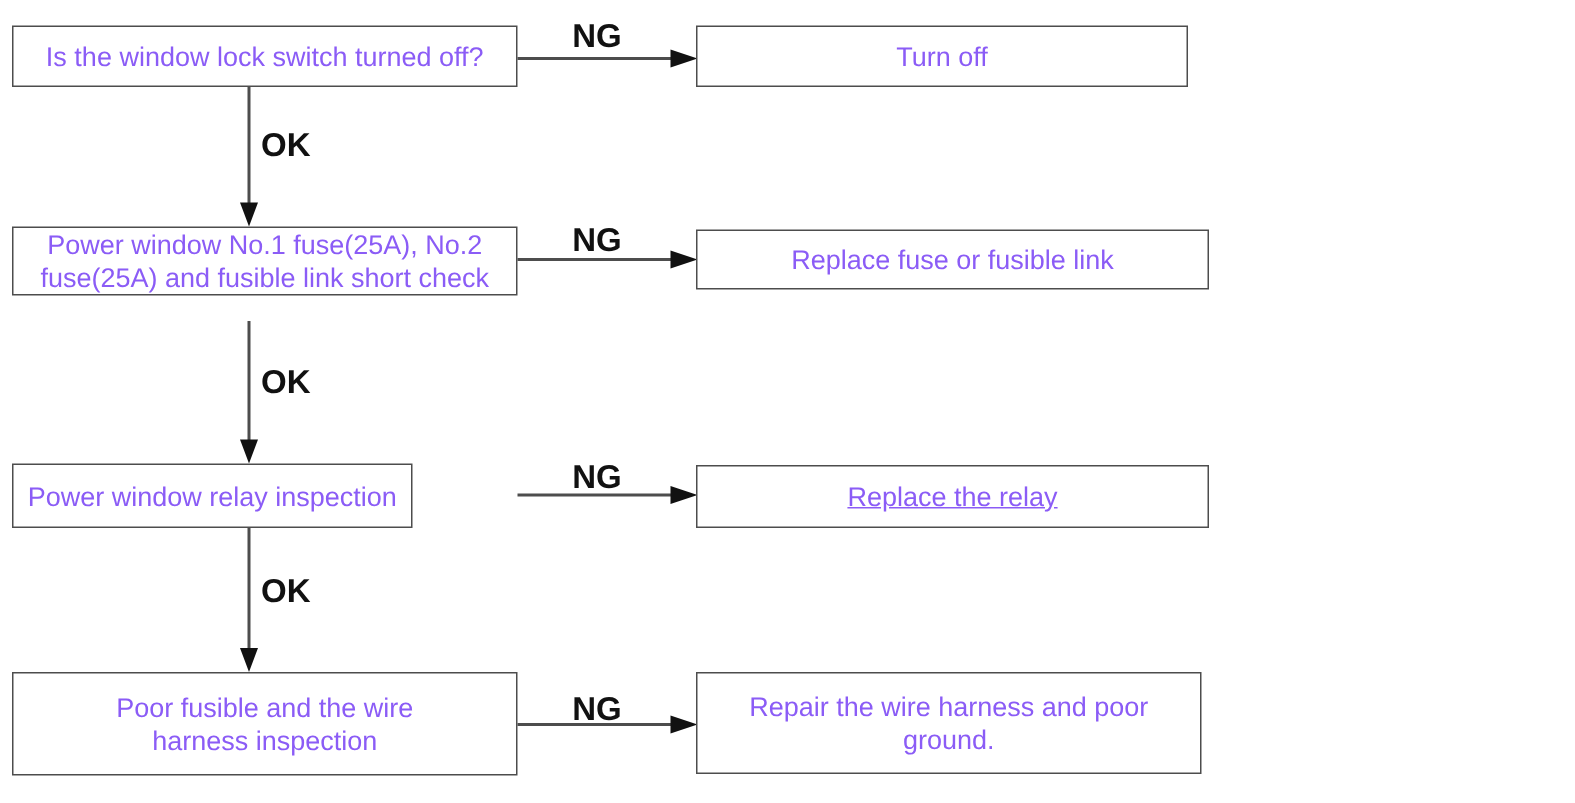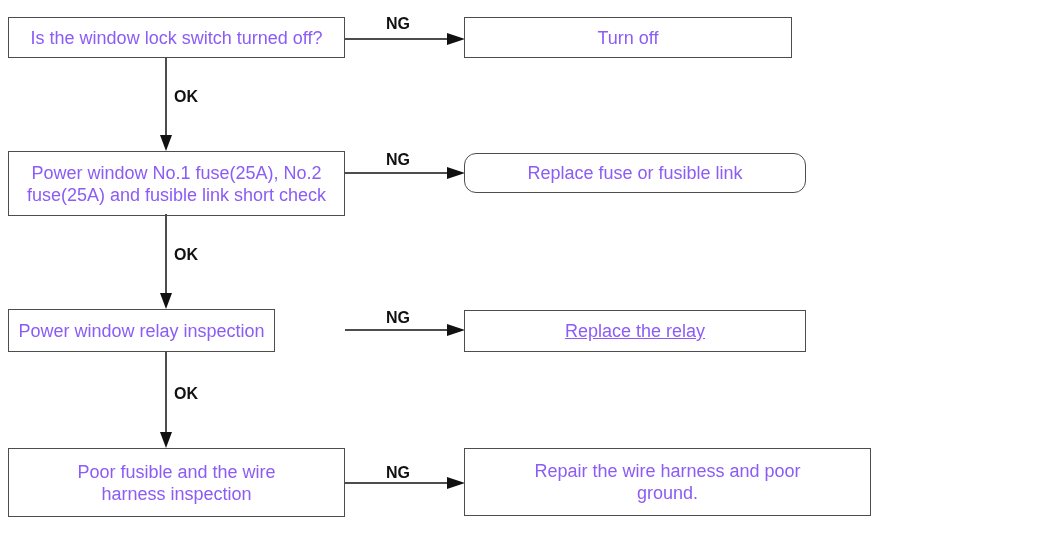--- a/index.html
+++ b/index.html
@@ -50,21 +50,21 @@
   .ah-down {
     position: absolute;
     width: 0; height: 0;
     border-top: 16px solid #111111;
     border-left: 6px solid transparent;
     border-right: 6px solid transparent;
   }
   .lbl {
     position: absolute;
     font-weight: bold;
-    font-size: 16px;
+    font-size: 22px;
     line-height: 18px;
     color: #111111;
   }
   .lbl.ng { width: 60px; text-align: center; }
 </style>
 </head>
 <body>
 
 <div class="canvas">
 
@@ -75,27 +75,27 @@
   <div class="ah-right" style="left:447px; top:33px;"></div>
   <div class="lbl ng" style="left:368px; top:15px;">NG</div>
   <div class="box" style="left:464px; top:17px; width:328px; height:41px;">
     <div class="txt">Turn off</div>
   </div>
 
   <div class="vline" style="left:165px; top:58px; height:78px;"></div>
   <div class="ah-down" style="left:160px; top:135px;"></div>
   <div class="lbl" style="left:174px; top:88px;">OK</div>
 
-  <div class="box" style="left:8px; top:151px; width:337px; height:65px;">
+  <div class="box" style="left:8px; top:151px; width:337px; height:46px;">
     <div class="txt">Power window No.1 fuse(25A), No.2 fuse(25A) and fusible link short check</div>
   </div>
   <div class="hline" style="left:345px; top:172px; width:103px;"></div>
   <div class="ah-right" style="left:447px; top:167px;"></div>
   <div class="lbl ng" style="left:368px; top:151px;">NG</div>
-  <div class="box" style="left:464px; top:153px; width:342px; height:40px;border-radius:12px;">
+  <div class="box" style="left:464px; top:153px; width:342px; height:40px;">
     <div class="txt">Replace fuse or fusible link</div>
   </div>
 
   <div class="vline" style="left:165px; top:214px; height:80px;"></div>
   <div class="ah-down" style="left:160px; top:293px;"></div>
   <div class="lbl" style="left:174px; top:246px;">OK</div>
 
   <div class="box" style="left:8px; top:309px; width:267px; height:43px;">
     <div class="txt">Power window relay inspection</div>
   </div>
@@ -109,17 +109,17 @@
   <div class="vline" style="left:165px; top:352px; height:81px;"></div>
   <div class="ah-down" style="left:160px; top:432px;"></div>
   <div class="lbl" style="left:174px; top:385px;">OK</div>
 
   <div class="box" style="left:8px; top:448px; width:337px; height:69px;">
     <div class="txt narrow">Poor fusible and the wire harness inspection</div>
   </div>
   <div class="hline" style="left:345px; top:482px; width:103px;"></div>
   <div class="ah-right" style="left:447px; top:477px;"></div>
   <div class="lbl ng" style="left:368px; top:464px;">NG</div>
-  <div class="box" style="left:464px; top:448px; width:407px; height:68px;">
+  <div class="box" style="left:464px; top:448px; width:337px; height:68px;">
     <div class="txt">Repair the wire harness and poor ground.</div>
   </div>
 
 </div>
 
 </body></html>

